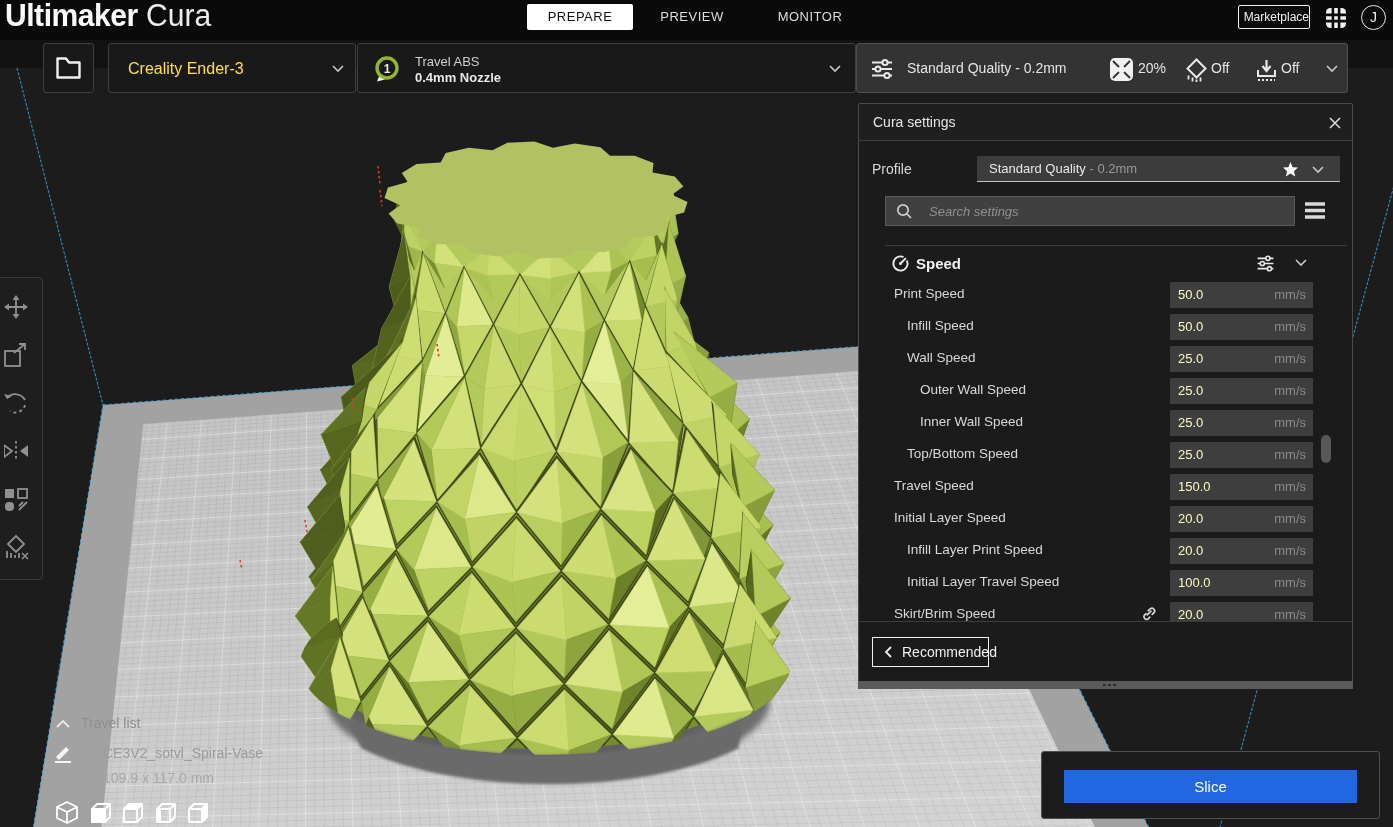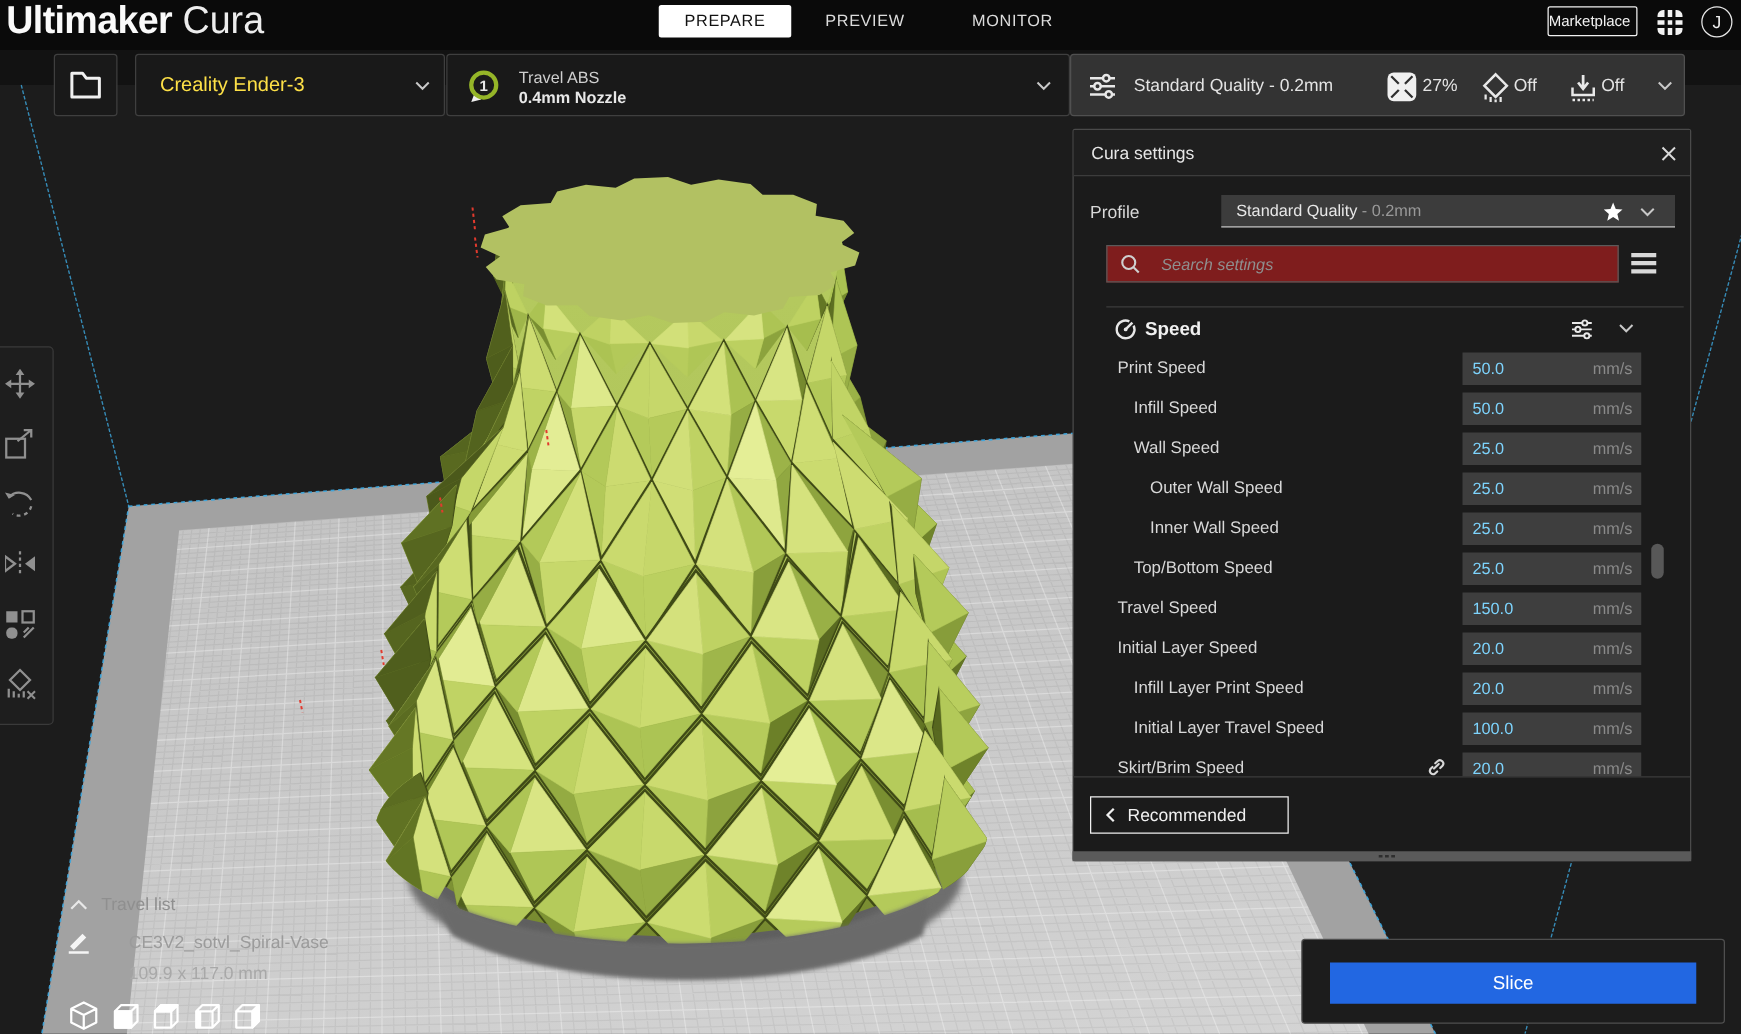--- a/index.html
+++ b/index.html
@@ -9,35 +9,35 @@
 #strip { position:absolute; left:0; top:40px; width:1393px; height:28px; background:#121212; z-index:1; }
 #logo { position:absolute; left:5px; top:-2px; font-size:31px; color:#fafafa; z-index:4; transform:scaleX(0.97); transform-origin:0 50%; white-space:nowrap; }
 #logo b { font-weight:700; letter-spacing:-0.5px; }
 #logo span { font-weight:400; color:#ededed; letter-spacing:0px; }
 .tab { position:absolute; top:4px; height:26px; line-height:26px; width:106px; text-align:center;
   color:#dcdcdc; font-size:13px; letter-spacing:0.5px; z-index:4; }
 #tab1 { left:527px; background:#fff; color:#111; border-radius:2px; }
 #tab2 { left:639px; }
 #tab3 { left:757px; }
 #marketplace { position:absolute; left:1238px; top:5px; width:72px; height:24px; border:1px solid #f2f2f2;
-  border-radius:2px; color:#f2f2f2; font-size:12px; text-align:left; line-height:22px; z-index:4; }
+  border-radius:2px; color:#f2f2f2; font-size:12px; text-align:right; line-height:22px; z-index:4; }
 #avatar { position:absolute; left:1361px; top:5px; width:25px; height:25px; border:1.5px solid #e8e8e8;
   border-radius:50%; color:#eee; font-size:14px; text-align:center; line-height:22px; z-index:4; }
 .hpanel { position:absolute; top:43px; height:50px; background:#191919; border:1px solid #3f3f3f;
   border-radius:3px; z-index:5; }
 #vpsvg { position:absolute; left:0; top:0; z-index:2; }
 .chev { stroke:#c8c8c8; stroke-width:1.6; fill:none; }
 #dlg { position:absolute; left:858px; top:103px; width:495px; height:586px; background:#1b1b1b;
   border:1px solid #4a4a4a; border-radius:2px; z-index:7; }
 .d8 { position:absolute; z-index:8; }
 .d9 { position:absolute; z-index:9; }
 .slabel { position:absolute; font-size:13.5px; color:#d8d8d8; z-index:8; white-space:nowrap; }
 .sval { position:absolute; left:1170px; width:143px; height:26px; background:#3e3e3e; z-index:8;
   font-size:13px; line-height:26px; }
-.sval .v { color:#7dd3fc; padding-left:8px; }
+.sval .v { color:#fef9c3; padding-left:8px; }
 .sval .u { position:absolute; right:7px; color:#8a8a8a; }
 #slicepanel { position:absolute; left:1041px; top:751px; width:339px; height:68px; background:#1c1c1c;
   border:1px solid #4f4f4f; border-radius:3px; z-index:10; }
 #slicebtn { position:absolute; left:22px; top:18px; width:293px; height:33px; background:#2267e2;
   color:#fff; font-size:15px; text-align:center; line-height:33px; }
 #toolbar { position:absolute; left:-6px; top:277px; width:49px; height:303px; background:#1e1e1e;
   border:1px solid #3a3a3a; border-radius:4px; z-index:4; }
 .vtext { position:absolute; color:#9a9a9a; z-index:3; }
 </style></head>
 <body>
@@ -730,21 +730,21 @@
     <circle cx="17" cy="18.5" r="2.6" fill="#333" stroke="#e8e8e8" stroke-width="2"></circle>
   </svg>
   <div style="position:absolute;left:50px;top:16px;font-size:14px;color:#e4e4e4">Standard Quality - 0.2mm</div>
   <svg style="position:absolute;left:252px;top:13px" width="25" height="25" viewBox="0 0 25 25">
     <rect x="1" y="1" width="23" height="23" rx="5" fill="#f0f0f0"></rect>
     <g stroke="#2e2e2e" stroke-width="1.8">
         <path d="M4 4 L21 21 M21 4 L4 21"></path>
       </g>
     <circle cx="12.5" cy="12.5" r="3.6" fill="#f0f0f0"></circle>
   </svg>
-  <div style="position:absolute;left:281px;top:16px;font-size:14px;color:#e4e4e4">27%</div>
+  <div style="position:absolute;left:281px;top:16px;font-size:14px;color:#e4e4e4">20%</div>
   <svg style="position:absolute;left:327px;top:13px" width="25" height="25" viewBox="0 0 25 25">
     <path d="M12.5 2.5 L21.5 11.5 L12.5 20.5 L3.5 11.5 Z" fill="none" stroke="#e8e8e8" stroke-width="2"></path>
     <g stroke="#e8e8e8" stroke-width="1.8">
         <path d="M4.5 18.5v4M8.5 20.5v4M12.5 22.5v2.5M16.5 20.5v4"></path>
       </g>
   </svg>
   <div style="position:absolute;left:354px;top:16px;font-size:14px;color:#e4e4e4">Off</div>
   <svg style="position:absolute;left:397px;top:13px" width="25" height="25" viewBox="0 0 25 25">
     <path d="M12.5 3 v10 M8.5 9 l4 5 4 -5" stroke="#e8e8e8" stroke-width="2.2" fill="none"></path>
     <path d="M4 13 v6 h17 v-6" stroke="#e8e8e8" stroke-width="2" fill="none"></path>
@@ -839,21 +839,21 @@
 <div class="d8" style="left:977px;top:156px;width:363px;height:26px;background:#3c3c3c;border-bottom:1px solid #c0c0c0">
   <span style="position:absolute;left:12px;top:5px;font-size:13px;color:#e8e8e8">Standard Quality<span style="color:#999"> - 0.2mm</span></span>
   <svg style="position:absolute;left:305px;top:5px" width="17" height="17" viewBox="0 0 17 17">
       <path d="M8.5 1 L10.6 6.2 L16 6.6 L11.9 10.2 L13.2 15.5 L8.5 12.6 L3.8 15.5 L5.1 10.2 L1 6.6 L6.4 6.2 Z" fill="#fff"></path>
     </svg>
   <svg style="position:absolute;left:334px;top:9px" width="14" height="10">
       <path class="chev" d="M2 2 L7 7 L12 2"></path>
     </svg>
 </div>
 
-<div class="d8" style="left:885px;top:196px;width:410px;height:30px;background:#7f1d1d;border:1px solid #5a5a5a">
+<div class="d8" style="left:885px;top:196px;width:410px;height:30px;background:#404040;border:1px solid #5a5a5a">
   <svg style="position:absolute;left:9px;top:5px" width="18" height="18">
       <circle cx="8" cy="8" r="5.2" fill="none" stroke="#cfcfcf" stroke-width="1.7"></circle>
       <path d="M12 12 L16 16" stroke="#cfcfcf" stroke-width="1.7"></path>
     </svg>
   <span style="position:absolute;left:43px;top:7px;font-size:13px;font-style:italic;color:#8f8f8f">Search settings</span>
 </div>
 <svg class="d8" style="left:1304px;top:201px" width="22" height="19">
     <g stroke="#d9d9d9" stroke-width="3.4">
       <path d="M1 3h20M1 9.5h20M1 16h20"></path>
     </g>
@@ -903,21 +903,21 @@
       <path d="M7.2 8.8 L11 5.2"></path>
       <path d="M8.2 4.6 L10.2 2.8 A2.7 2.7 0 0 1 14 6.6 L12.2 8.4"></path>
       <path d="M9.8 11.2 L7.9 13 A2.7 2.7 0 0 1 4.2 9.4 L6 7.6"></path>
     </g>
   </svg>
 <div class="sval" style="top:602px"><span class="v">20.0</span><span class="u">mm/s</span></div>
 
 <div class="d9" style="left:1321px;top:435px;width:10px;height:28px;background:#585858;border-radius:5px"></div>
 
 <div class="d9" style="left:859px;top:621px;width:493px;height:60px;background:#1b1b1b;border-top:1px solid #3c3c3c"></div>
-<div class="d9" style="left:872px;top:637px;width:159px;height:30px;border:1px solid #f0f0f0;color:#f0f0f0;font-size:14px;line-height:28px">
+<div class="d9" style="left:872px;top:637px;width:117px;height:30px;border:1px solid #f0f0f0;color:#f0f0f0;font-size:14px;line-height:28px">
   <svg style="position:absolute;left:10px;top:7px" width="10" height="14">
       <path d="M8 2 L3 7 L8 12" stroke="#f0f0f0" stroke-width="1.8" fill="none"></path>
     </svg>
   <span style="padding-left:29px">Recommended</span>
 </div>
 <div class="d9" style="left:858px;top:681px;width:495px;height:8px;background:#5a5a5a">
   <div style="position:absolute;left:245px;top:3px;width:3px;height:2px;background:#2e2e2e"></div>
   <div style="position:absolute;left:250px;top:3px;width:3px;height:2px;background:#2e2e2e"></div>
   <div style="position:absolute;left:255px;top:3px;width:3px;height:2px;background:#2e2e2e"></div>
 </div>

